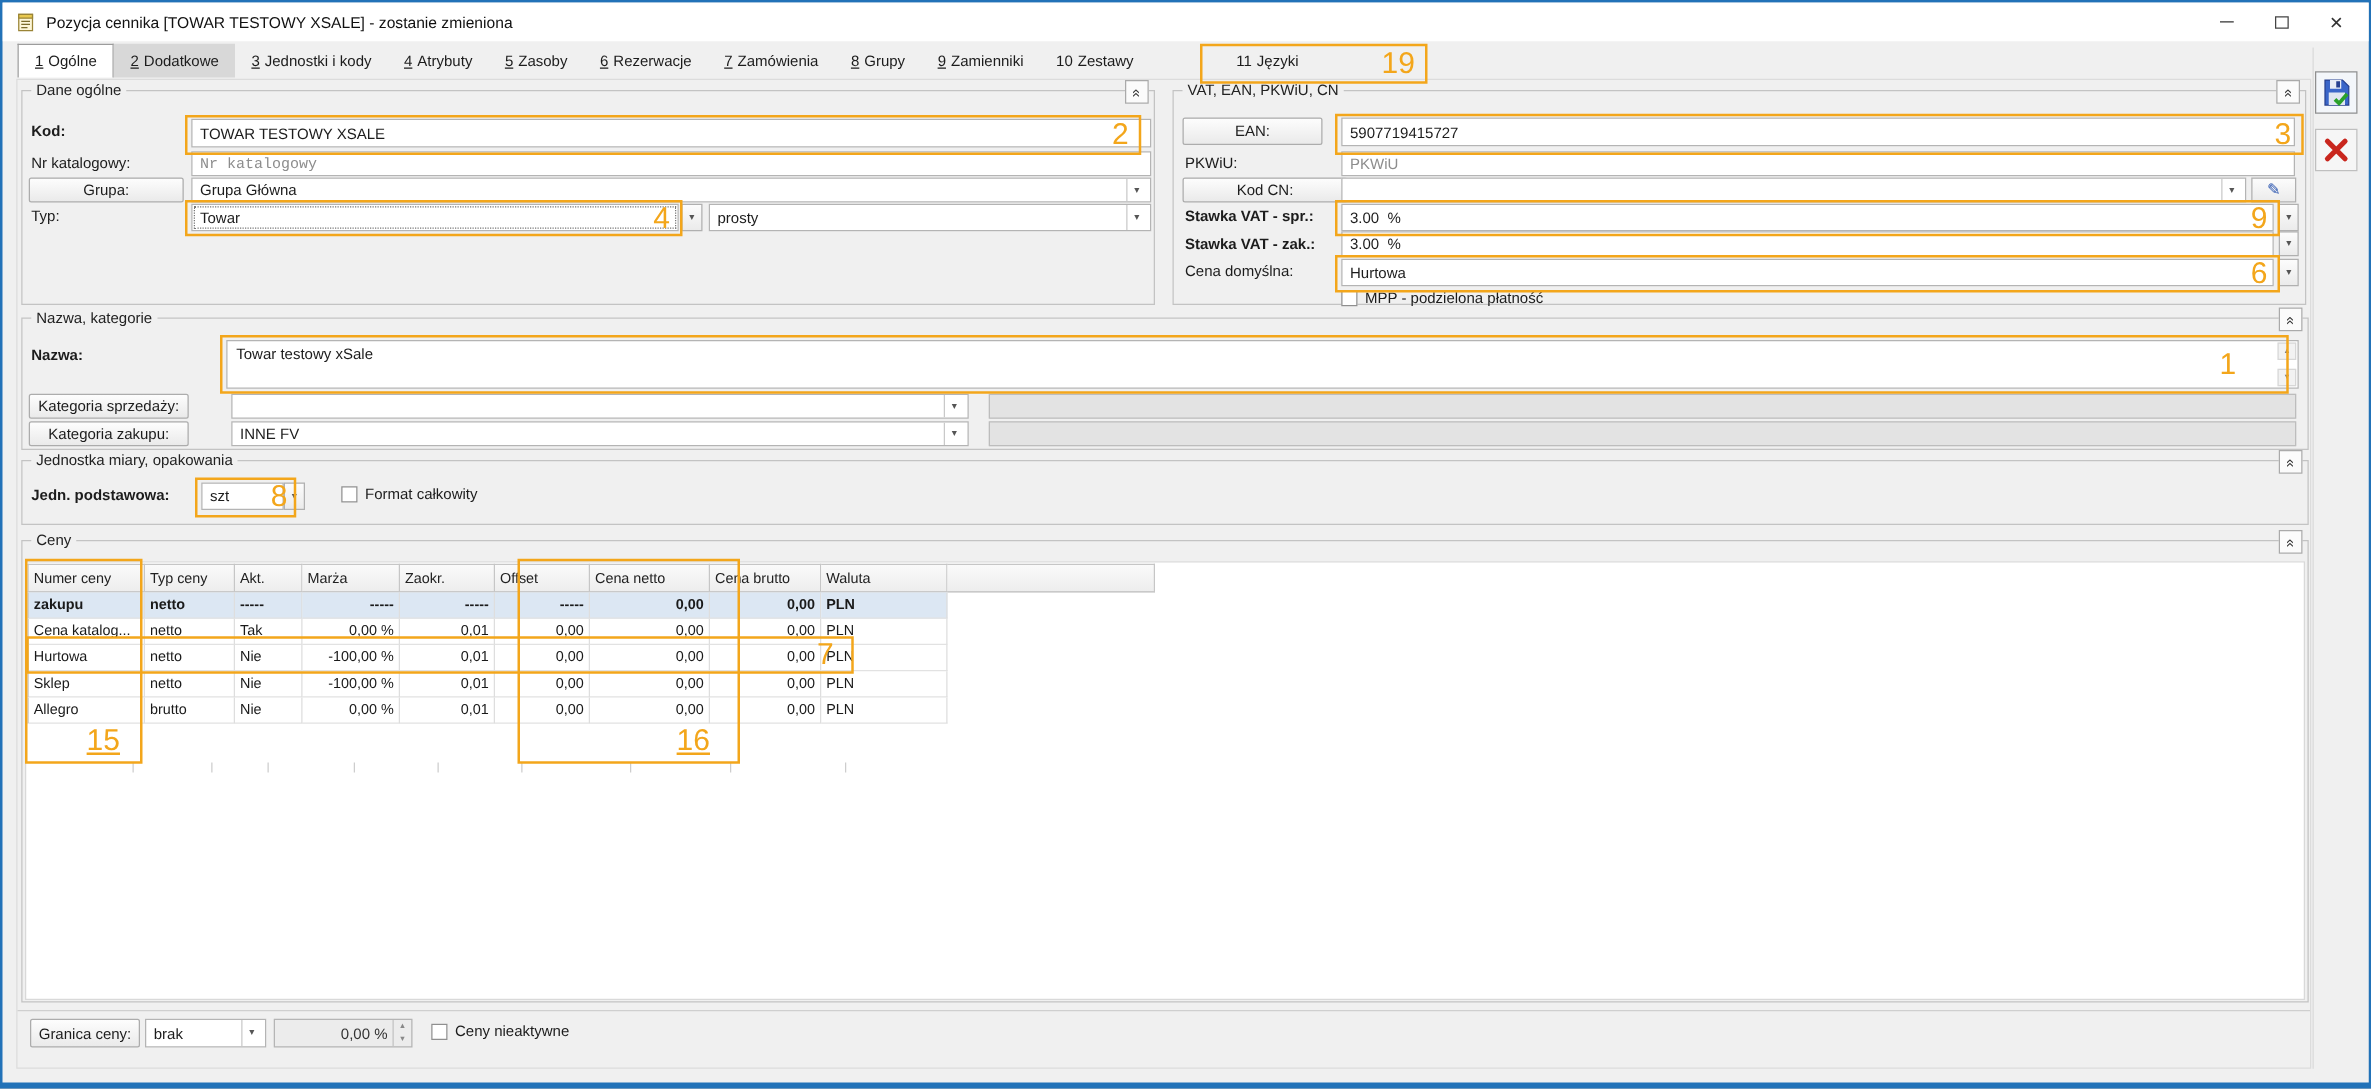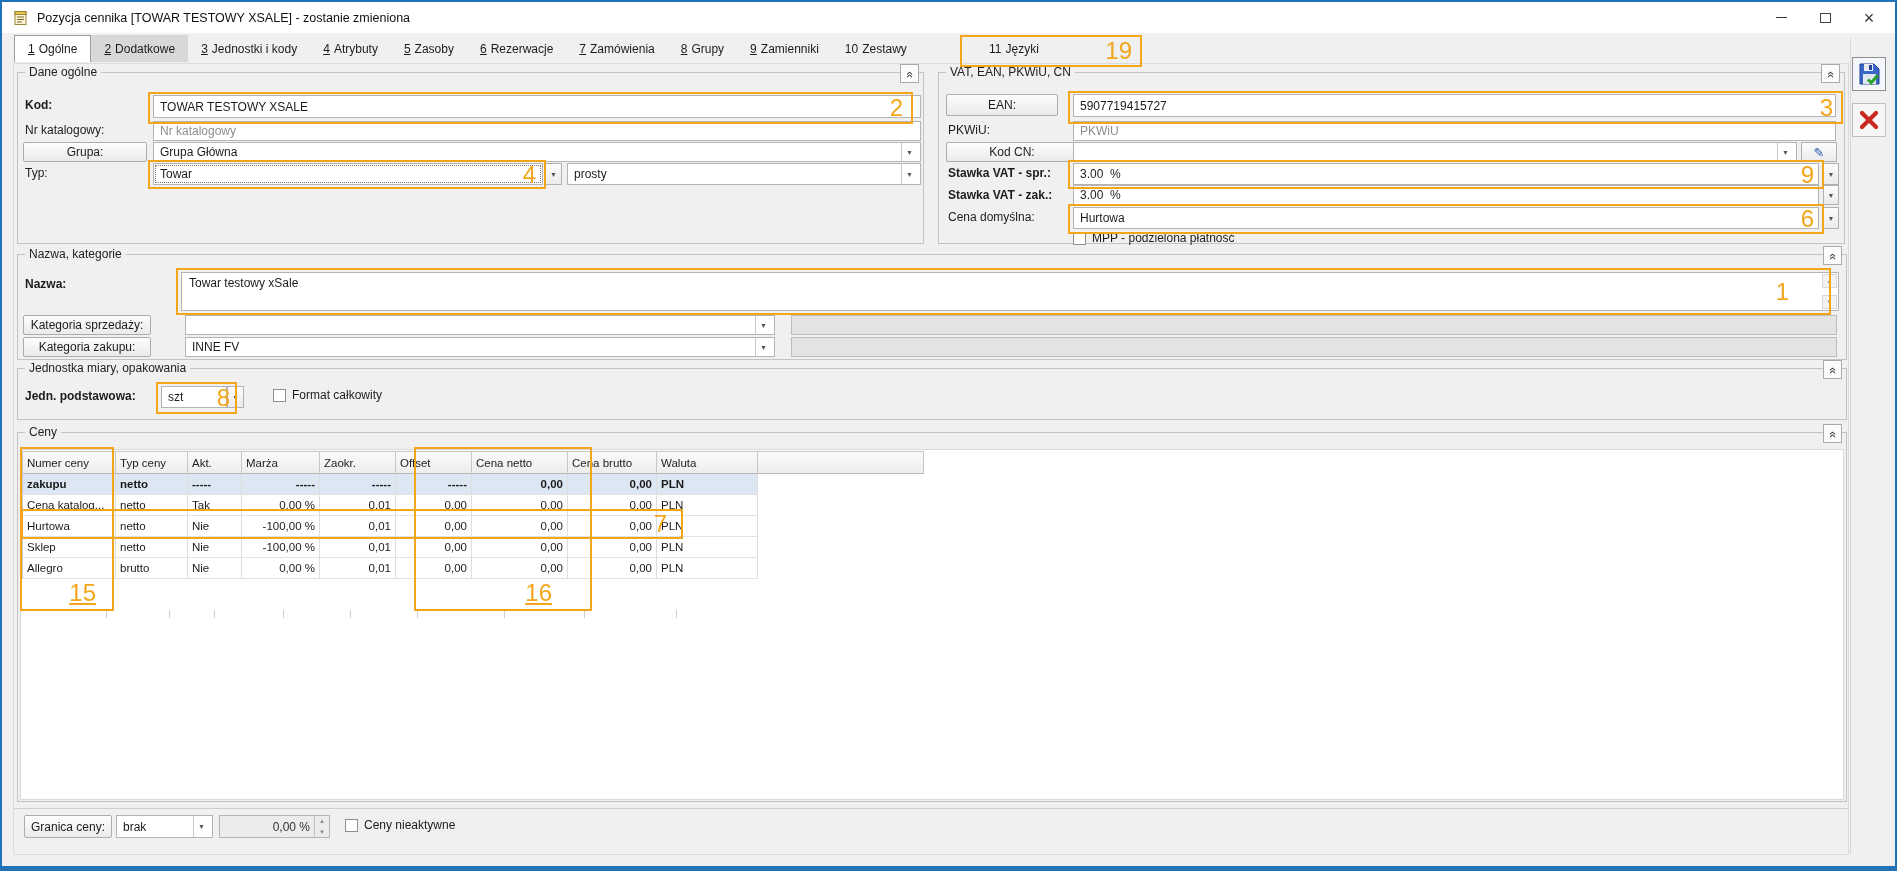--- a/index.html
+++ b/index.html
@@ -148,21 +148,21 @@
     <div class="collapse">
         <span class="glyph">«</span>
       </div>
 
     <div class="abs lbl b" style="left:7px;top:25px;">Kod:</div>
     <div class="abs fld" style="left:135px;top:22px;width:768px;height:23px;">
         <span>TOWAR TESTOWY XSALE</span>
       </div>
 
     <div class="abs lbl" style="left:7px;top:50px;">Nr katalogowy:</div>
-    <div class="abs fld" style="left:135px;top:48px;width:768px;height:20px;">
+    <div class="abs fld" style="left:135px;top:48px;width:768px;height:20px;font-family:Liberation Mono, monospace;">
         <span class="ph">Nr katalogowy</span>
       </div>
 
     <div class="abs btn-lbl" style="left:5px;top:69px;width:124px;height:20px;">
         <span>Grupa:</span>
       </div>
     <div class="abs fld" style="left:135px;top:69px;width:768px;height:20px;">
         <span>Grupa Główna</span>
         <span class="arrow-in">▼</span>
       </div>
@@ -439,16 +439,16 @@
   <div class="ann" style="left:154px;top:380px;width:77px;height:28px;">
       <span class="n" style="right:5px;">8</span>
     </div>
   <div class="ann" style="left:19px;top:507px;width:658px;height:26px;">
       <span class="n" style="right:14px;">7</span>
     </div>
   <div class="ann" style="left:18px;top:445px;width:90px;height:160px;">
       <span class="n n-b" style="right:16px;">15</span>
     </div>
   <div class="ann" style="left:412px;top:445px;width:174px;height:160px;">
-      <span class="n n-b" style="right:38px;margin-top:32px;">16</span>
+      <span class="n n-b" style="right:22px;margin-top:32px;">16</span>
     </div>
 
 </div>
 
 </body></html>

